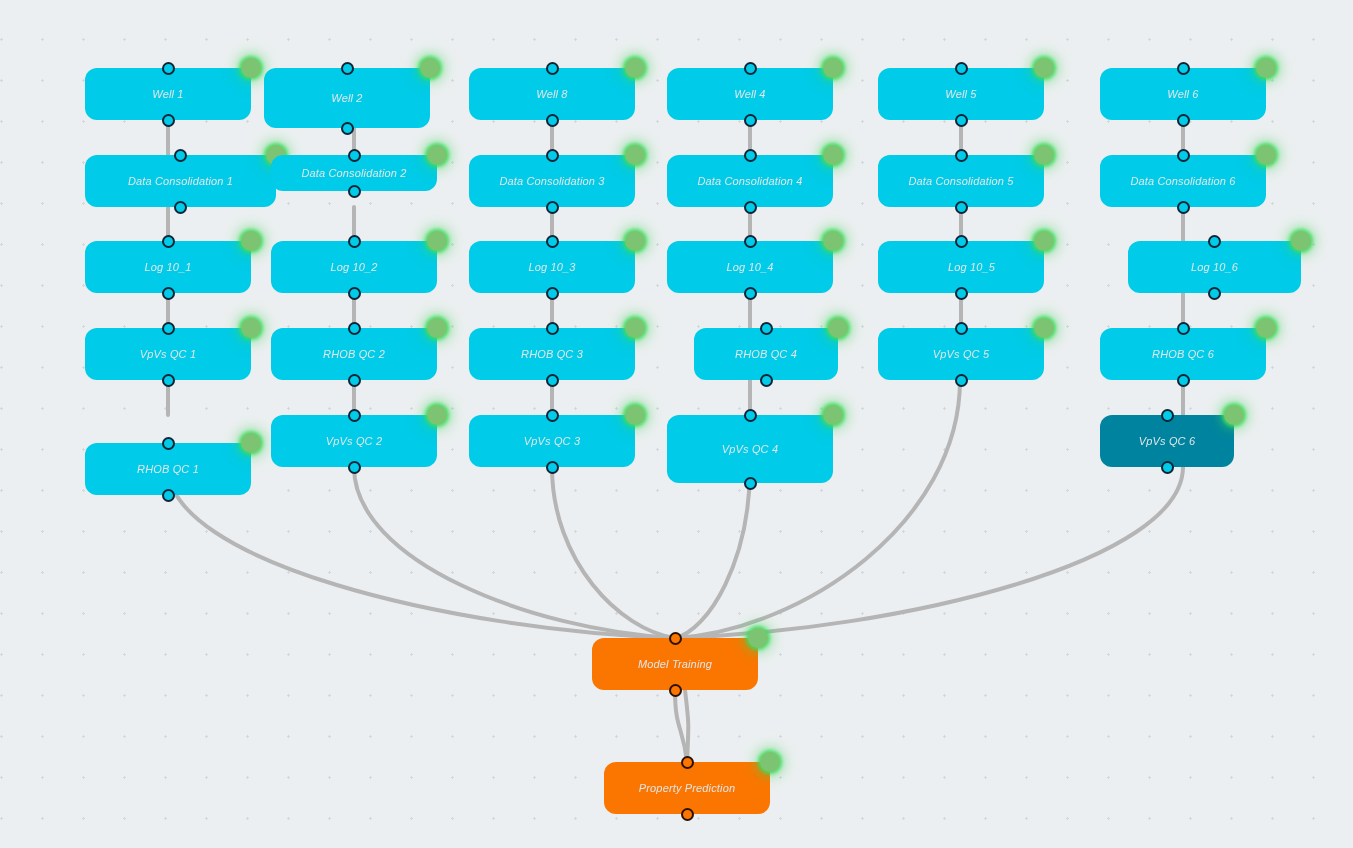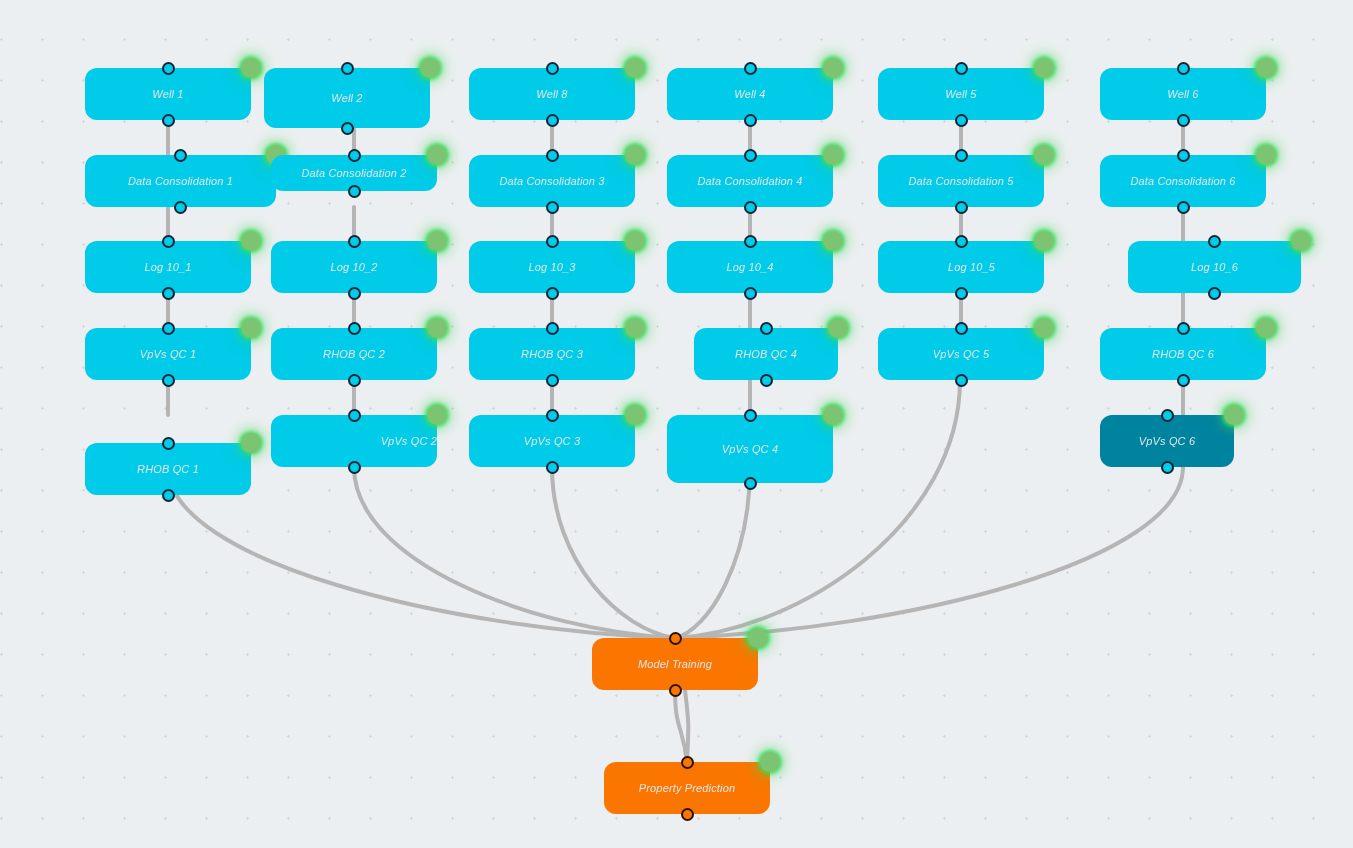--- a/index.html
+++ b/index.html
@@ -135,21 +135,21 @@
         <span class="node-label">Log 10_2</span>
         <div class="port bottom cyan"></div>
         <div class="badge"></div>
       </div>
       <div class="node cyan" style="left: 271px; top: 328px; width: 166px; height: 52px;">
         <div class="port top cyan"></div>
         <span class="node-label">RHOB QC 2</span>
         <div class="port bottom cyan"></div>
         <div class="badge"></div>
       </div>
-      <div class="node cyan" style="left: 271px; top: 415px; width: 166px; height: 52px; justify-content: flex-end;">
+      <div class="node cyan" style="left: 271px; top: 415px; width: 166px; height: 52px;">
         <div class="port top cyan"></div>
         <span class="node-label">VpVs QC 2</span>
         <div class="port bottom cyan"></div>
         <div class="badge"></div>
       </div>
       <div class="node cyan" style="left: 469px; top: 68px; width: 166px; height: 52px;">
         <div class="port top cyan"></div>
         <span class="node-label">Well 8</span>
         <div class="port bottom cyan"></div>
         <div class="badge"></div>

